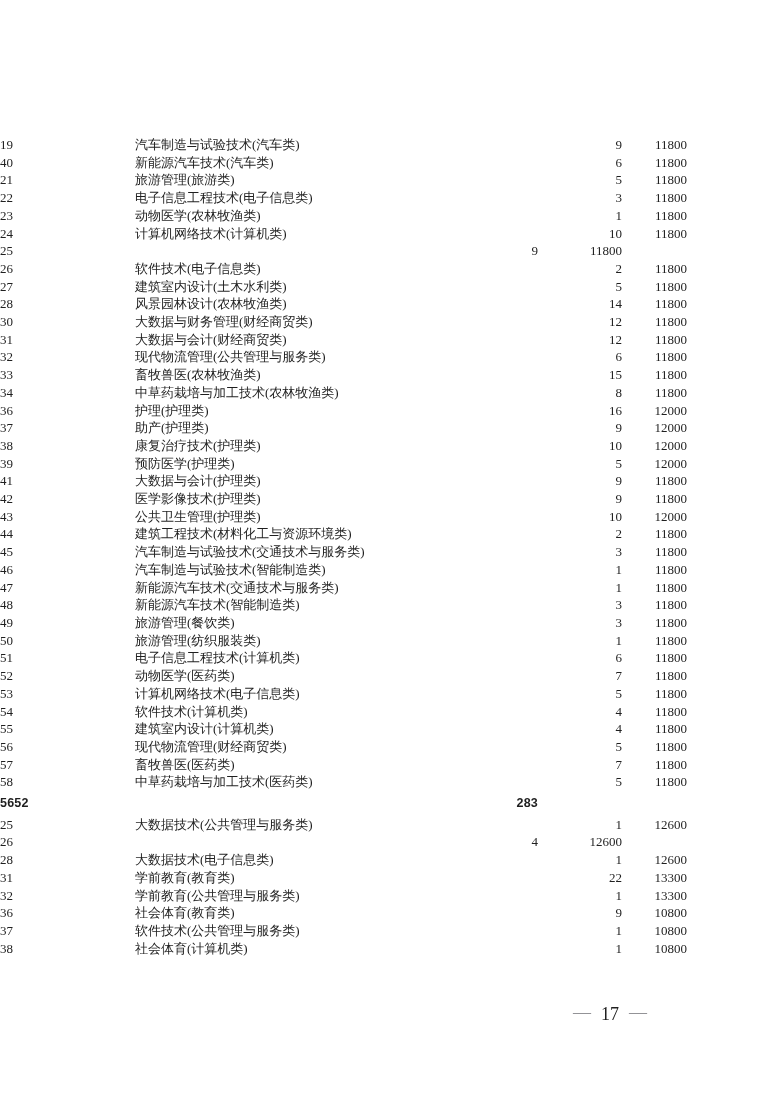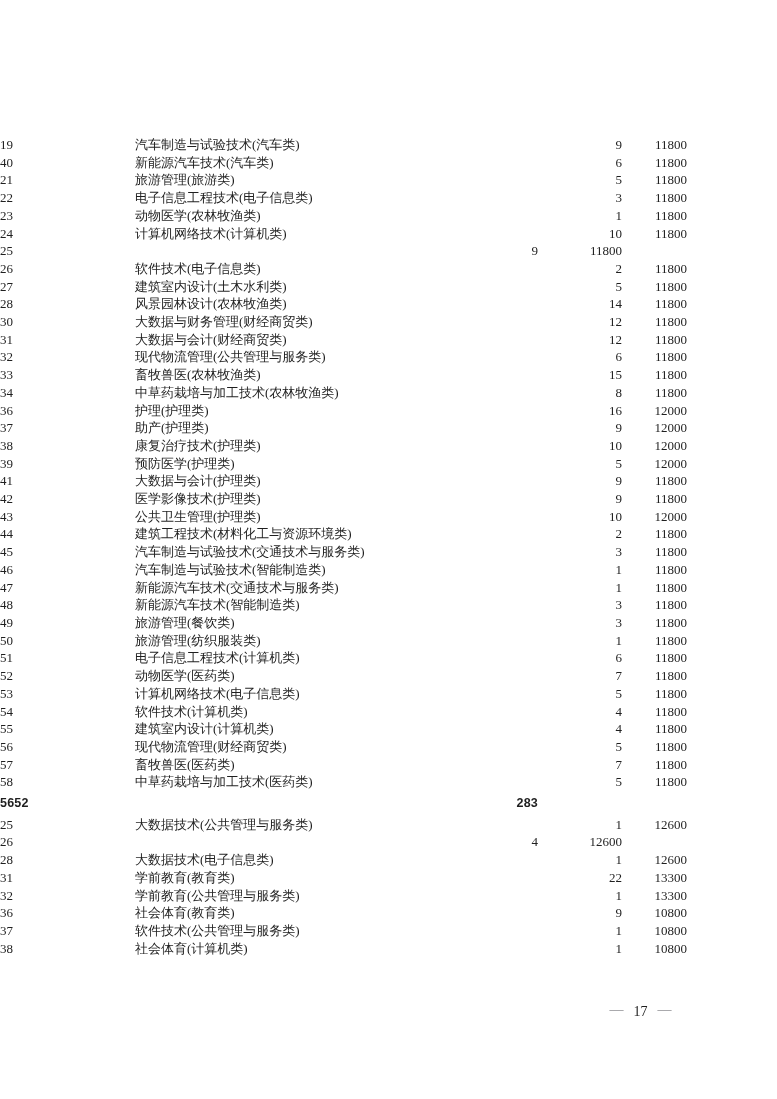--- a/index.html
+++ b/index.html
@@ -37,22 +37,22 @@
     font-size: 12.5px;
     padding-top: 4px;
     padding-bottom: 3px;
     letter-spacing: 0.2px;
   }
   .pageno {
     position: absolute;
     top: 1004px;
     left: 563px;
     width: 155px;
-    text-align: center;
-    font-size: 14px;
+    text-align: left;
+    font-size: 18px;
     color: #1f1f1f;
   }
   .pageno .dash {
     color: #8f8f93;
     margin: 0 10px;
     position: relative;
     top: -2px;
   }
 </style>
 </head>

